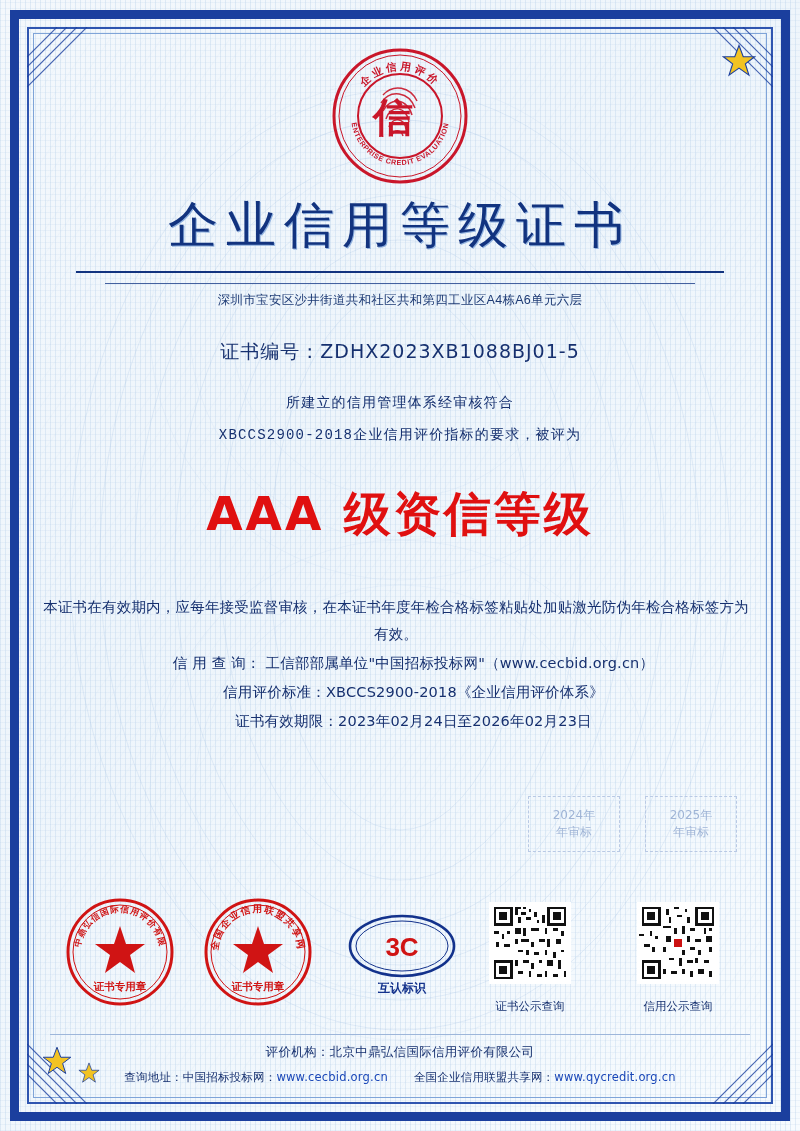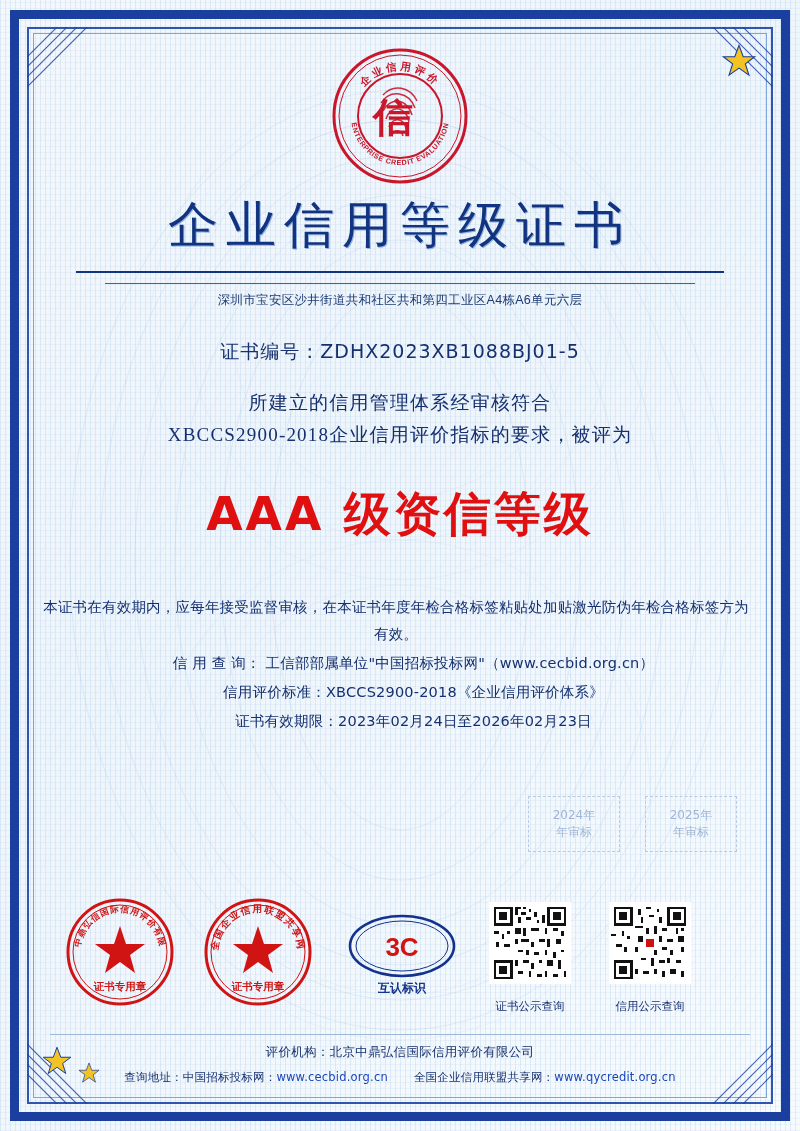--- a/index.html
+++ b/index.html
@@ -150,25 +150,25 @@
     margin-top: 30px;
     font-size: 19px;
     color: #16306f;
     letter-spacing: 1px;
     font-family: "DejaVu Sans", "Liberation Sans", sans-serif;
   }
 
   
   .statement {
     margin-top: 22px;
-    font-size: 19px;
+    font-size: 14px;
     line-height: 32px;
     color: #16306f;
     letter-spacing: 1.2px;
-    font-family: Liberation Serif, serif;
+    font-family: Liberation Mono, monospace;
   }
 
   
   .grade {
     margin-top: 32px;
     font-size: 47px;
     font-weight: bold;
     color: #e01010;
     letter-spacing: 3px;
     font-family: "DejaVu Sans", "Liberation Sans", sans-serif;
@@ -242,21 +242,21 @@
     width: 116px;
     height: 92px;
   }
   .qr {
     position: absolute;
     top: 6px;
     width: 96px;
     text-align: center;
   }
   .qr.q1 { left: 440px; }
-  .qr.q2 { left: 560px; }
+  .qr.q2 { left: 560px; padding-left: 28px; }
   .qr-box {
     width: 82px;
     height: 82px;
     margin: 0 auto;
     background: #fff;
     padding: 2px;
     box-sizing: border-box;
   }
   .qr-label {
     margin-top: 15px;

